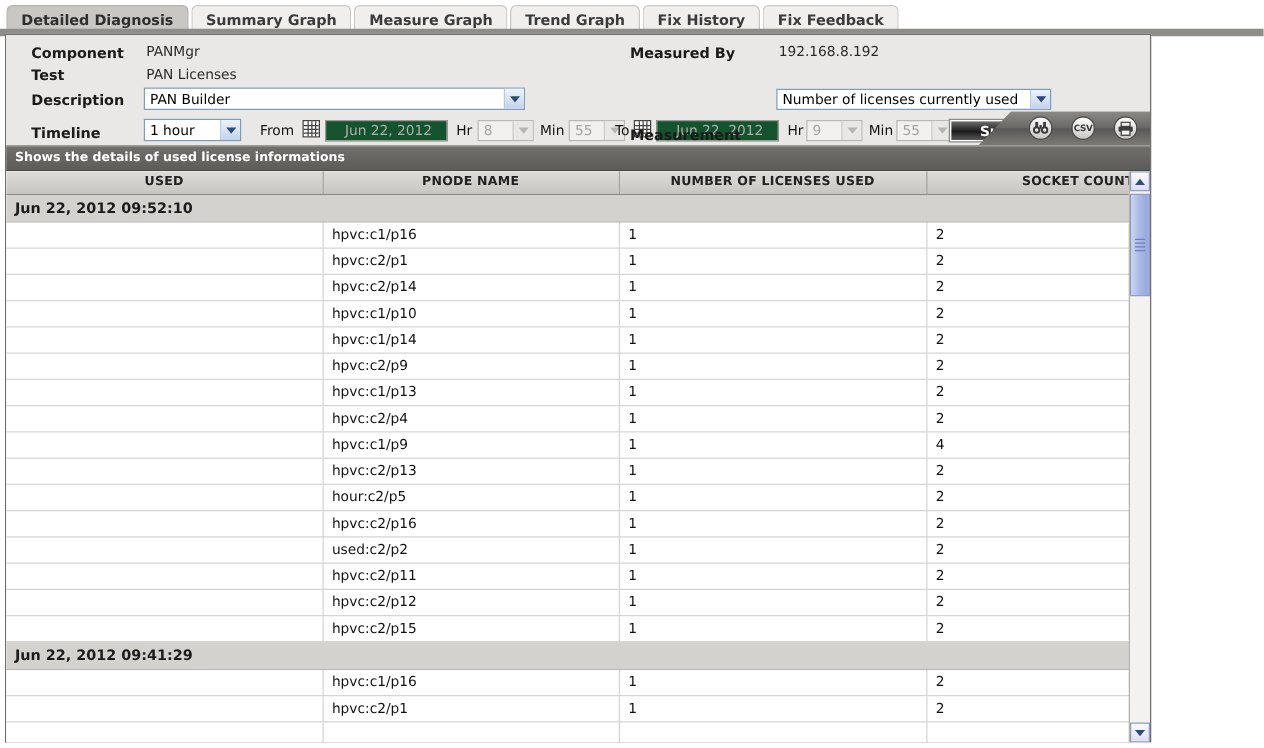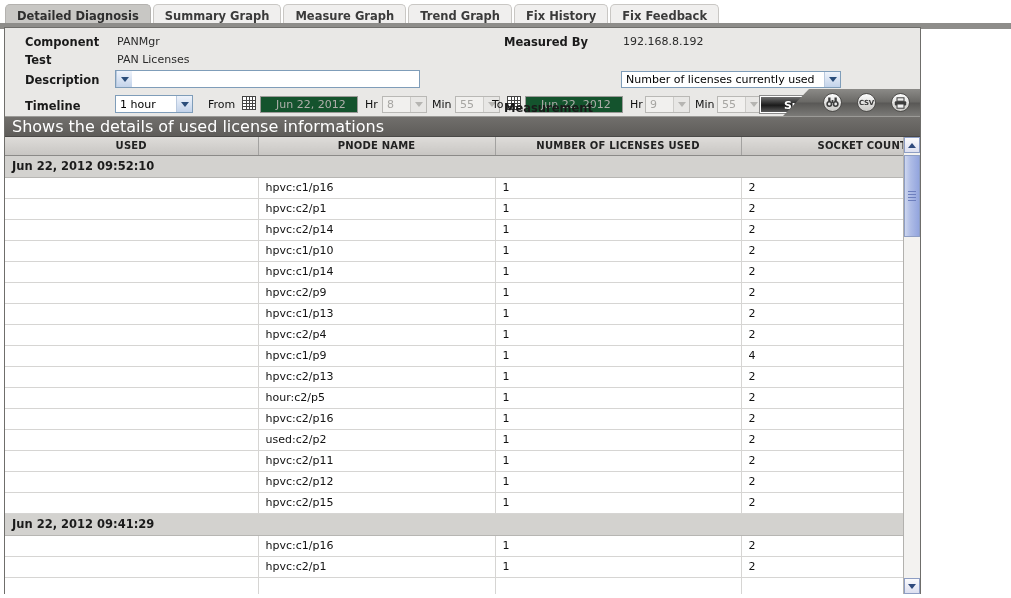--- a/index.html
+++ b/index.html
@@ -208,22 +208,22 @@
     letter-spacing: -0.3px;
   }
 
   
   .subheader {
     position: relative;
     height: 20px;
     background: linear-gradient(#716f6c, #5e5c59);
     border-bottom: 1px solid #4a4947;
     color: #ffffff;
-    font-size: 16px;
-    font-weight: normal;
+    font-size: 10px;
+    font-weight: bold;
     line-height: 20px;
     padding-left: 7px;
     box-sizing: border-box;
     white-space: nowrap;
   }
 
   
   .grid-wrap {
     position: relative;
     height: 457px;
@@ -343,20 +343,21 @@
   <div class="form-region">
 
     <div class="fld-label" style="left:20px; top:7px;">Component</div>
     <div class="fld-value" style="left:112px; top:7px;">PANMgr</div>
 
     <div class="fld-label" style="left:20px; top:25px;">Test</div>
     <div class="fld-value" style="left:112px; top:25px;">PAN Licenses</div>
 
     <div class="fld-label" style="left:20px; top:45px;">Description</div>
     <div class="sel" style="left:110px; top:42px; width:305px; height:18px;">
+      <span class="sel-text">PAN Builder</span>
       <span class="arrow"></span>
     </div>
 
     <div class="fld-label" style="left:20px; top:71px;">Timeline</div>
     <div class="sel" style="left:110px; top:67px; width:78px; height:18px;">
       <span class="sel-text">1 hour</span>
       <span class="arrow"></span>
     </div>
 
     <div class="fld-value" style="left:203px; top:70px; color:#111;">From</div>

